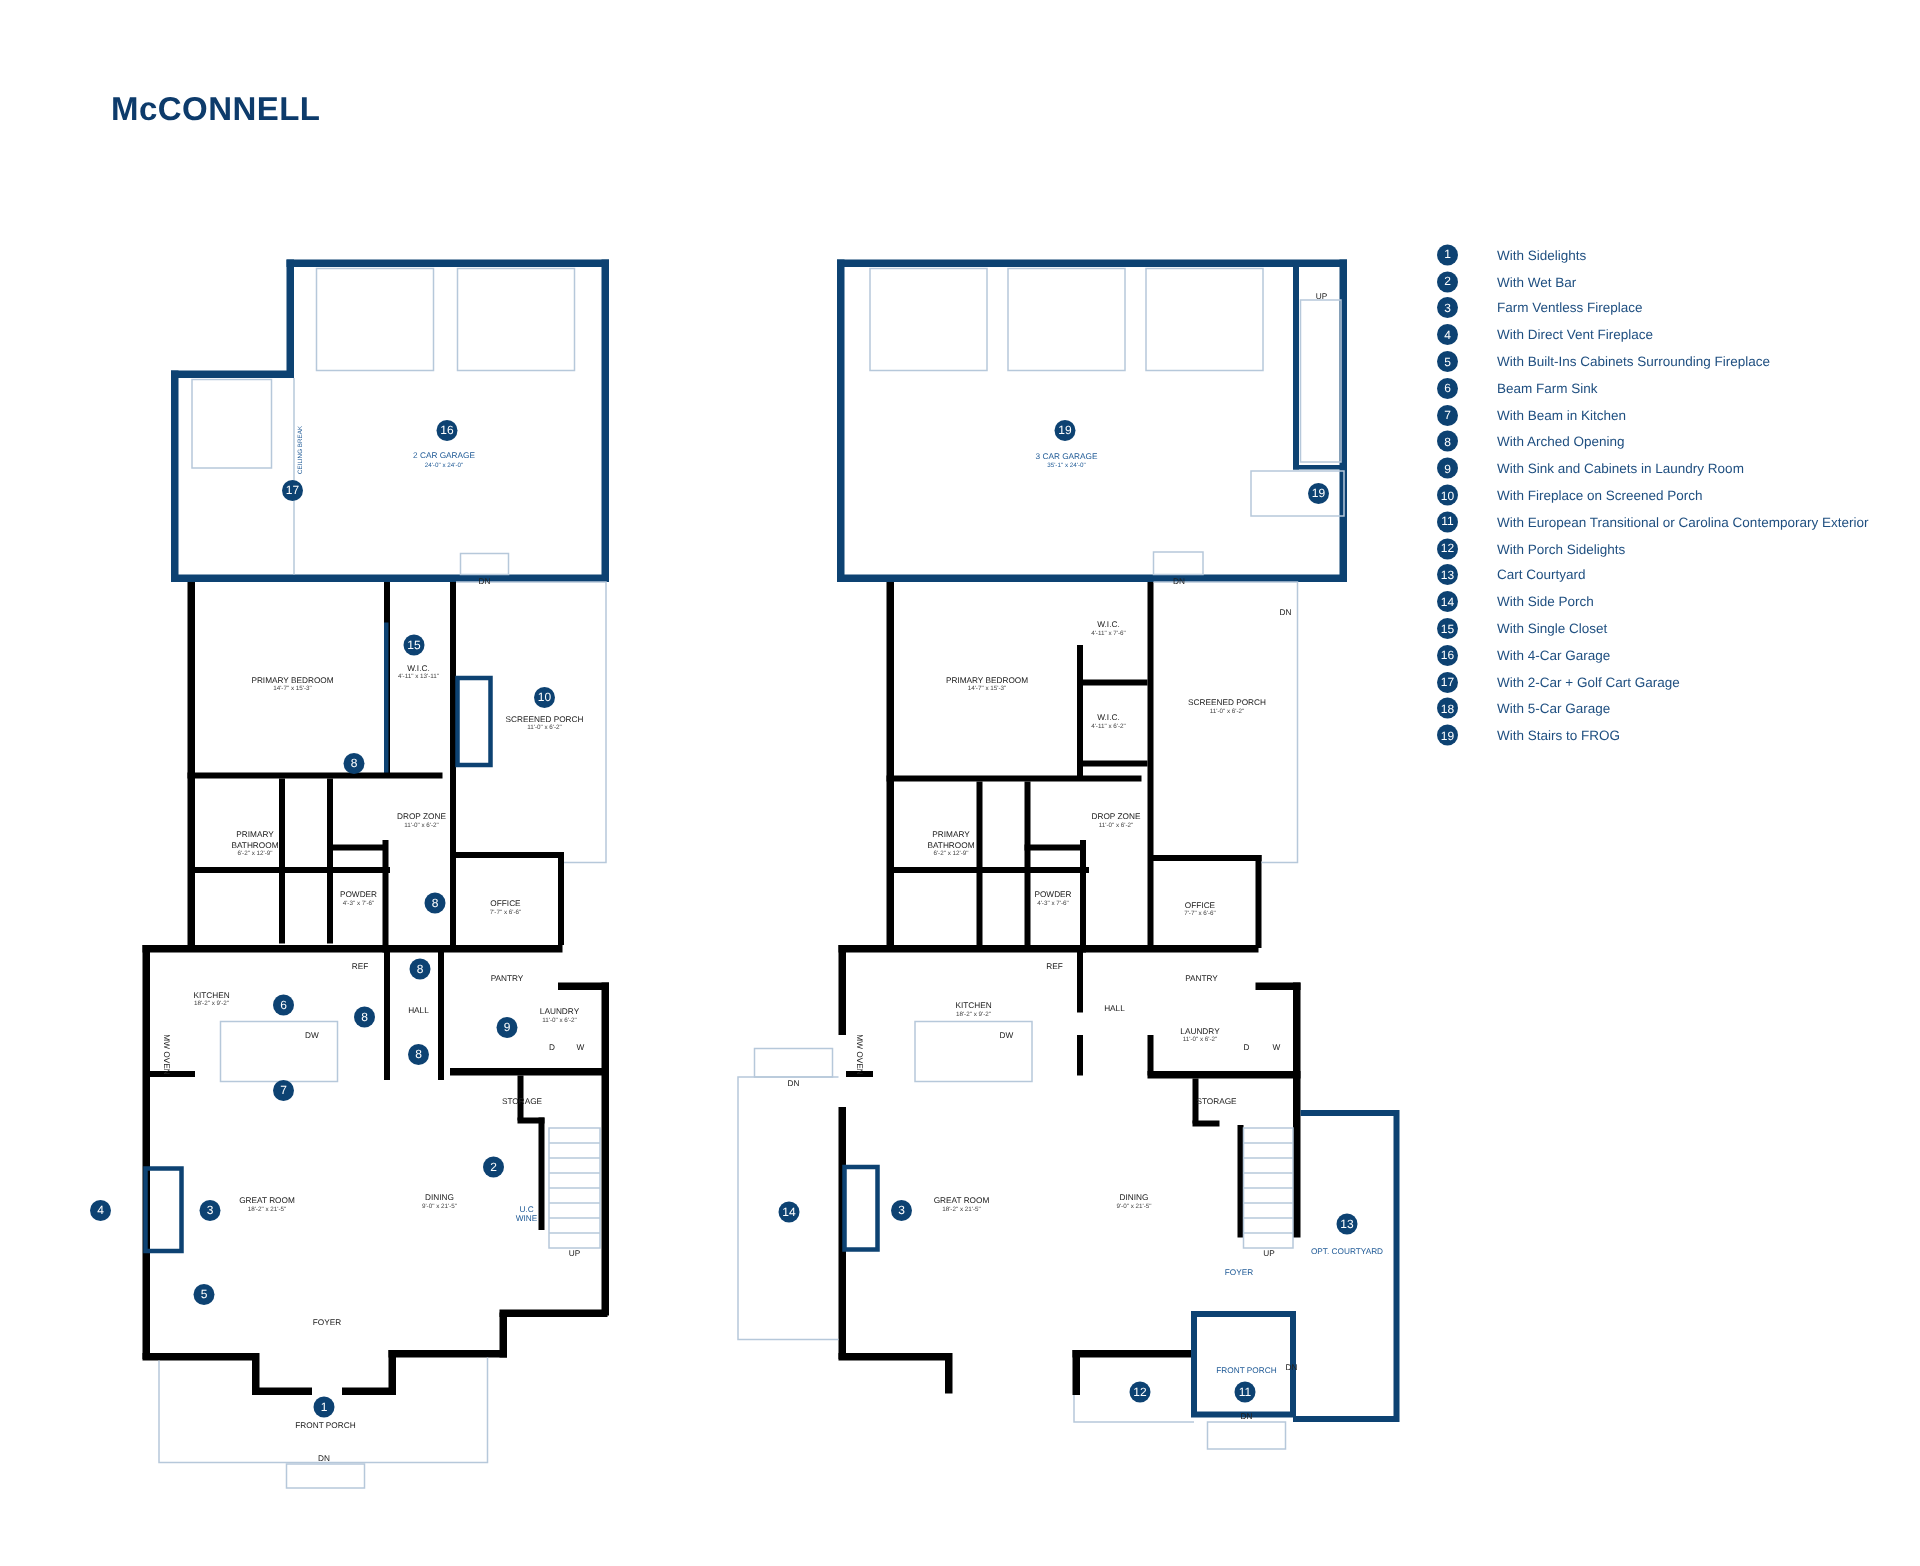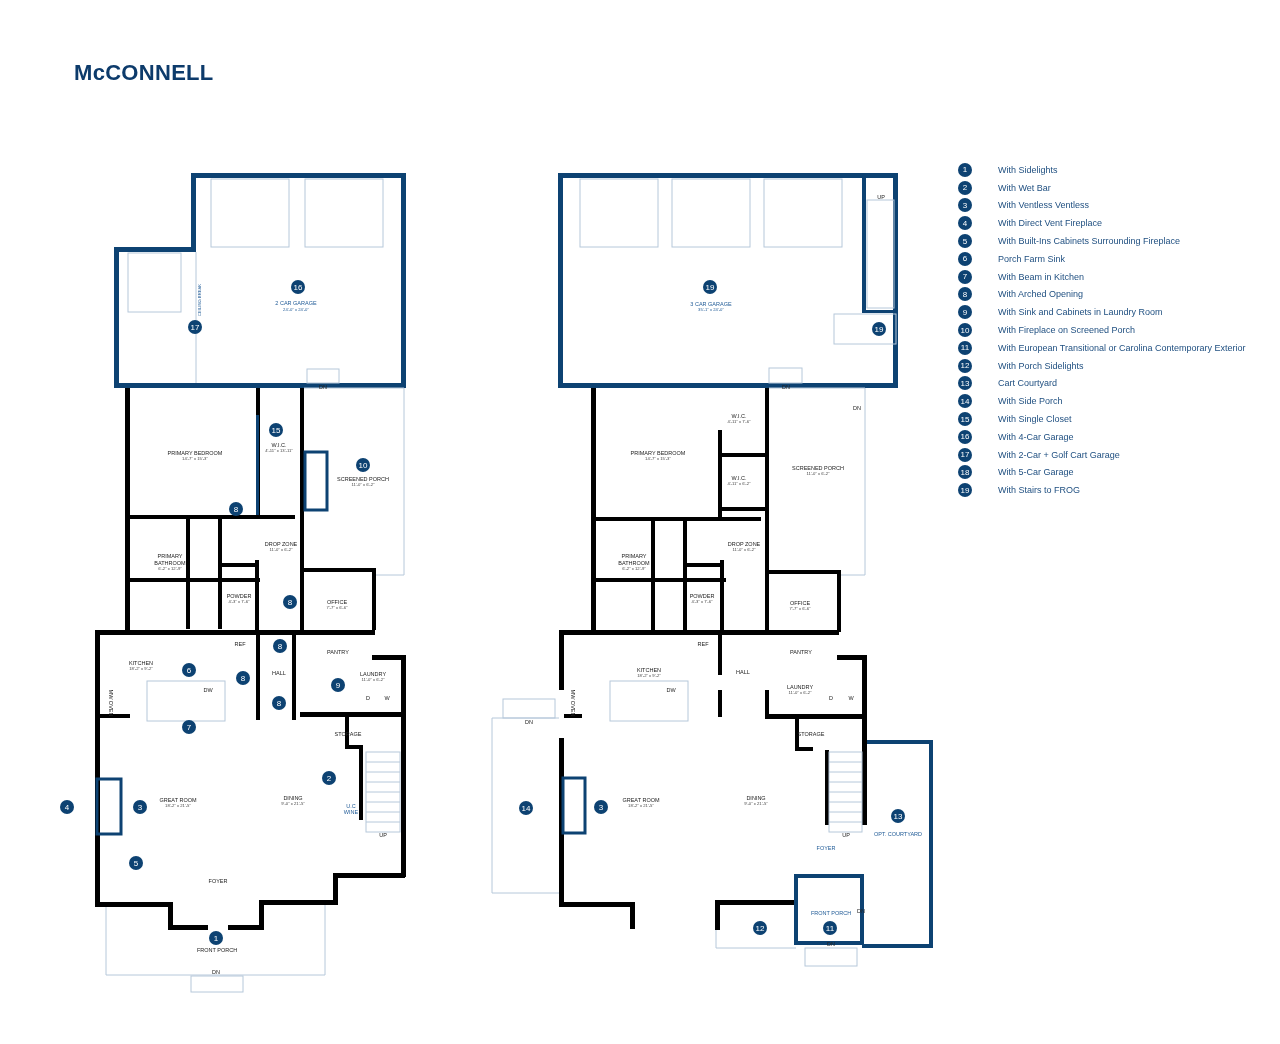--- a/index.html
+++ b/index.html
@@ -369,33 +369,33 @@
   <div class="legend-item">
       <span class="legend-num">1</span>
       <span class="legend-text">With Sidelights</span>
     </div>
   <div class="legend-item">
       <span class="legend-num">2</span>
       <span class="legend-text">With Wet Bar</span>
     </div>
   <div class="legend-item">
       <span class="legend-num">3</span>
-      <span class="legend-text">With Ventless Ventless</span>
+      <span class="legend-text">Farm Ventless Fireplace</span>
     </div>
   <div class="legend-item">
       <span class="legend-num">4</span>
       <span class="legend-text">With Direct Vent Fireplace</span>
     </div>
   <div class="legend-item">
       <span class="legend-num">5</span>
       <span class="legend-text">With Built-Ins Cabinets Surrounding Fireplace</span>
     </div>
   <div class="legend-item">
       <span class="legend-num">6</span>
-      <span class="legend-text">Porch Farm Sink</span>
+      <span class="legend-text">Beam Farm Sink</span>
     </div>
   <div class="legend-item">
       <span class="legend-num">7</span>
       <span class="legend-text">With Beam in Kitchen</span>
     </div>
   <div class="legend-item">
       <span class="legend-num">8</span>
       <span class="legend-text">With Arched Opening</span>
     </div>
   <div class="legend-item">

